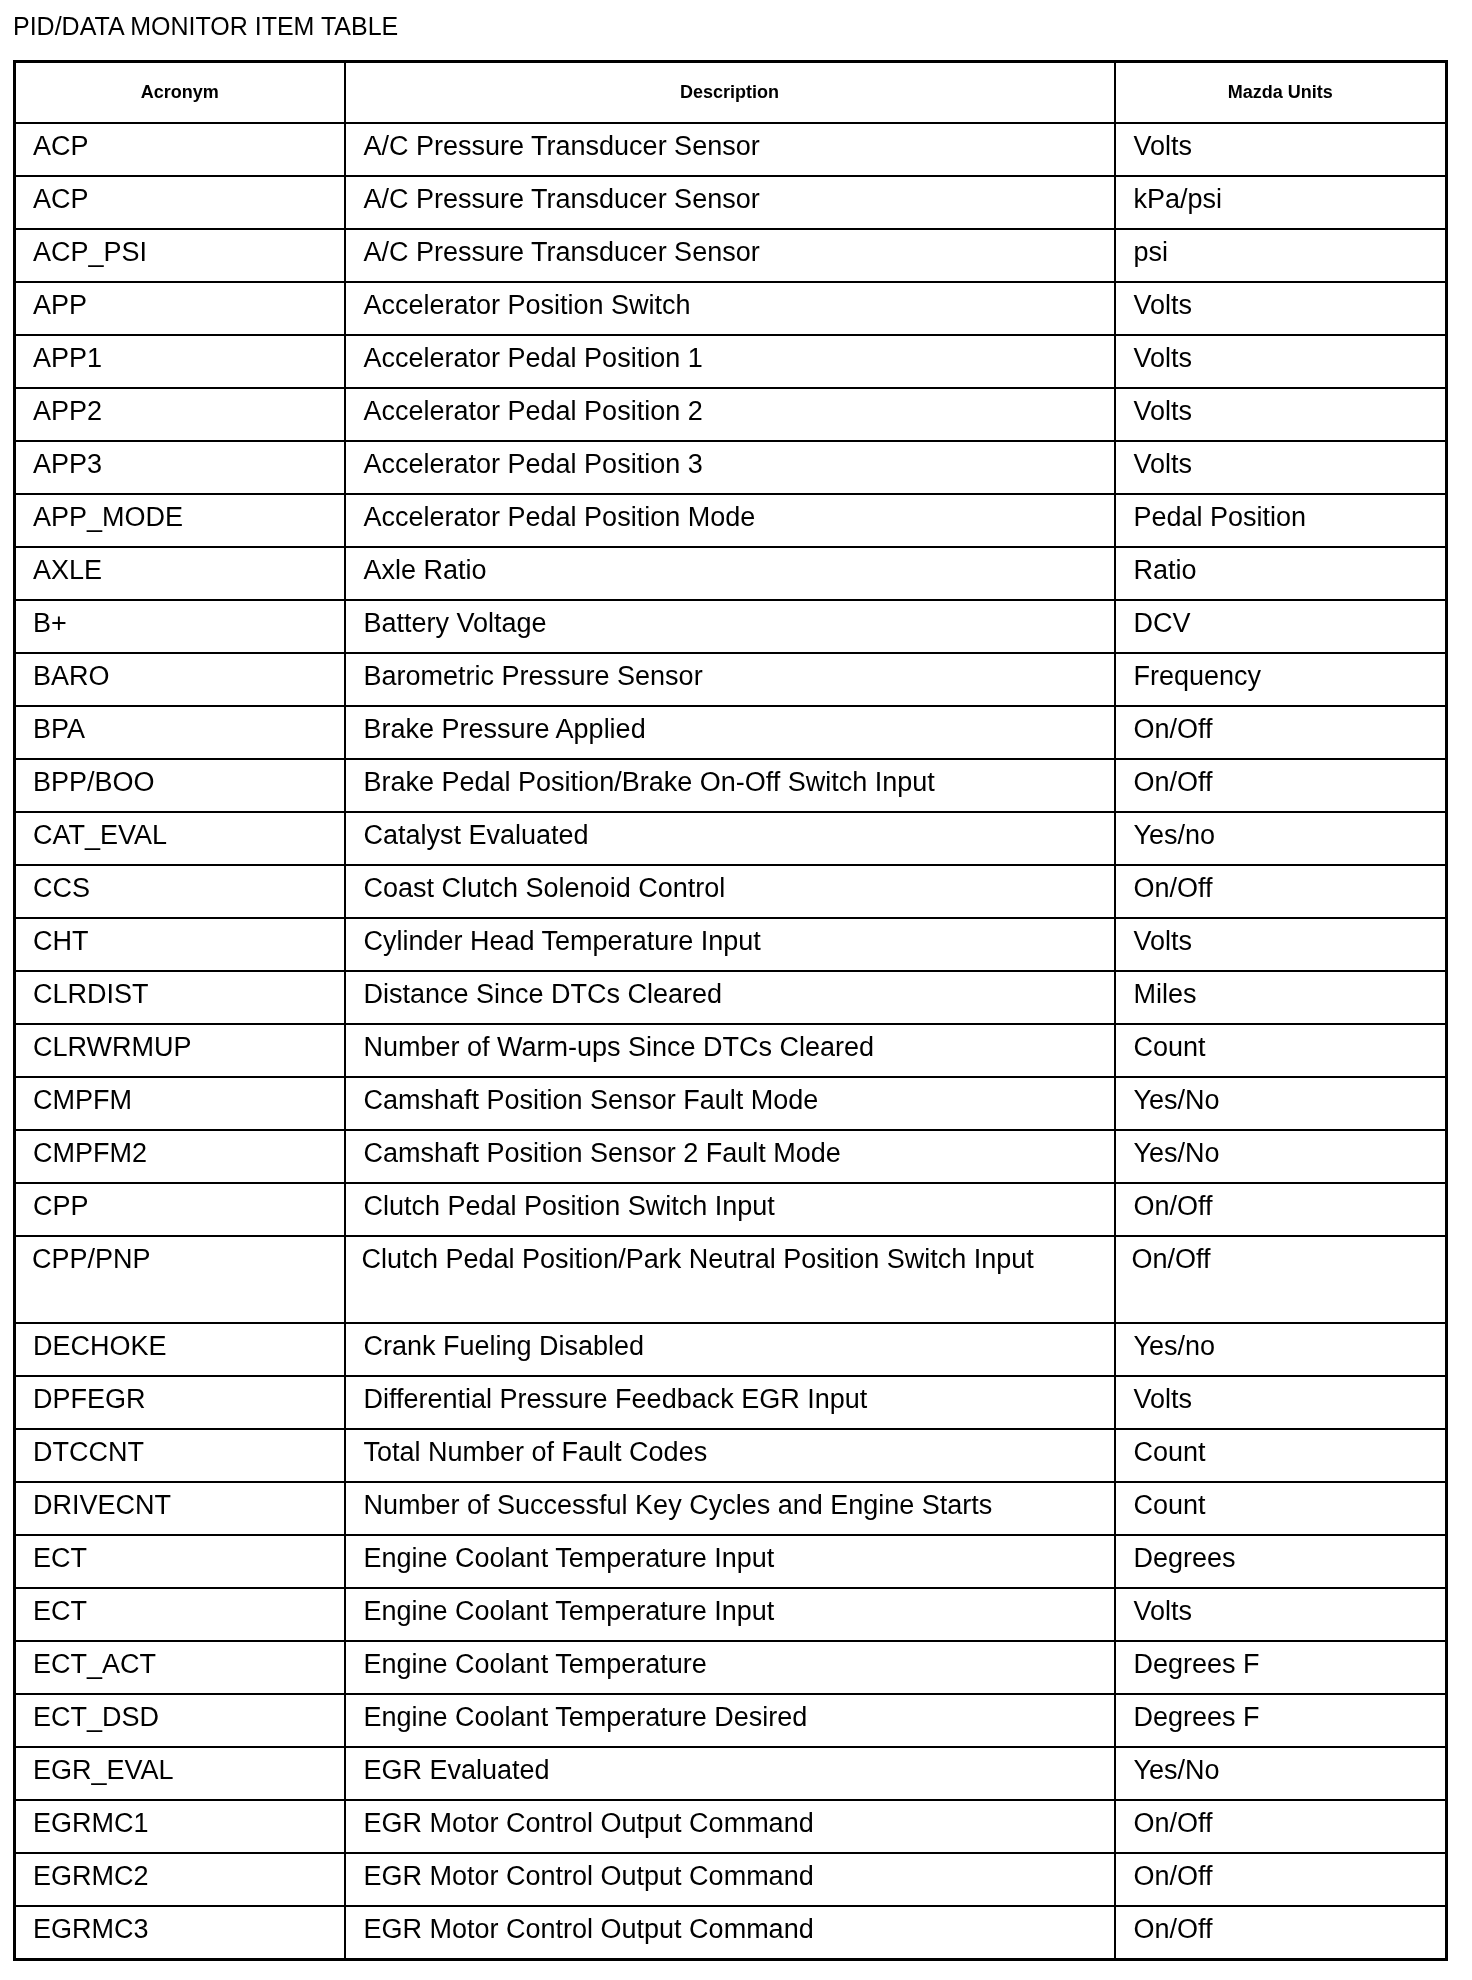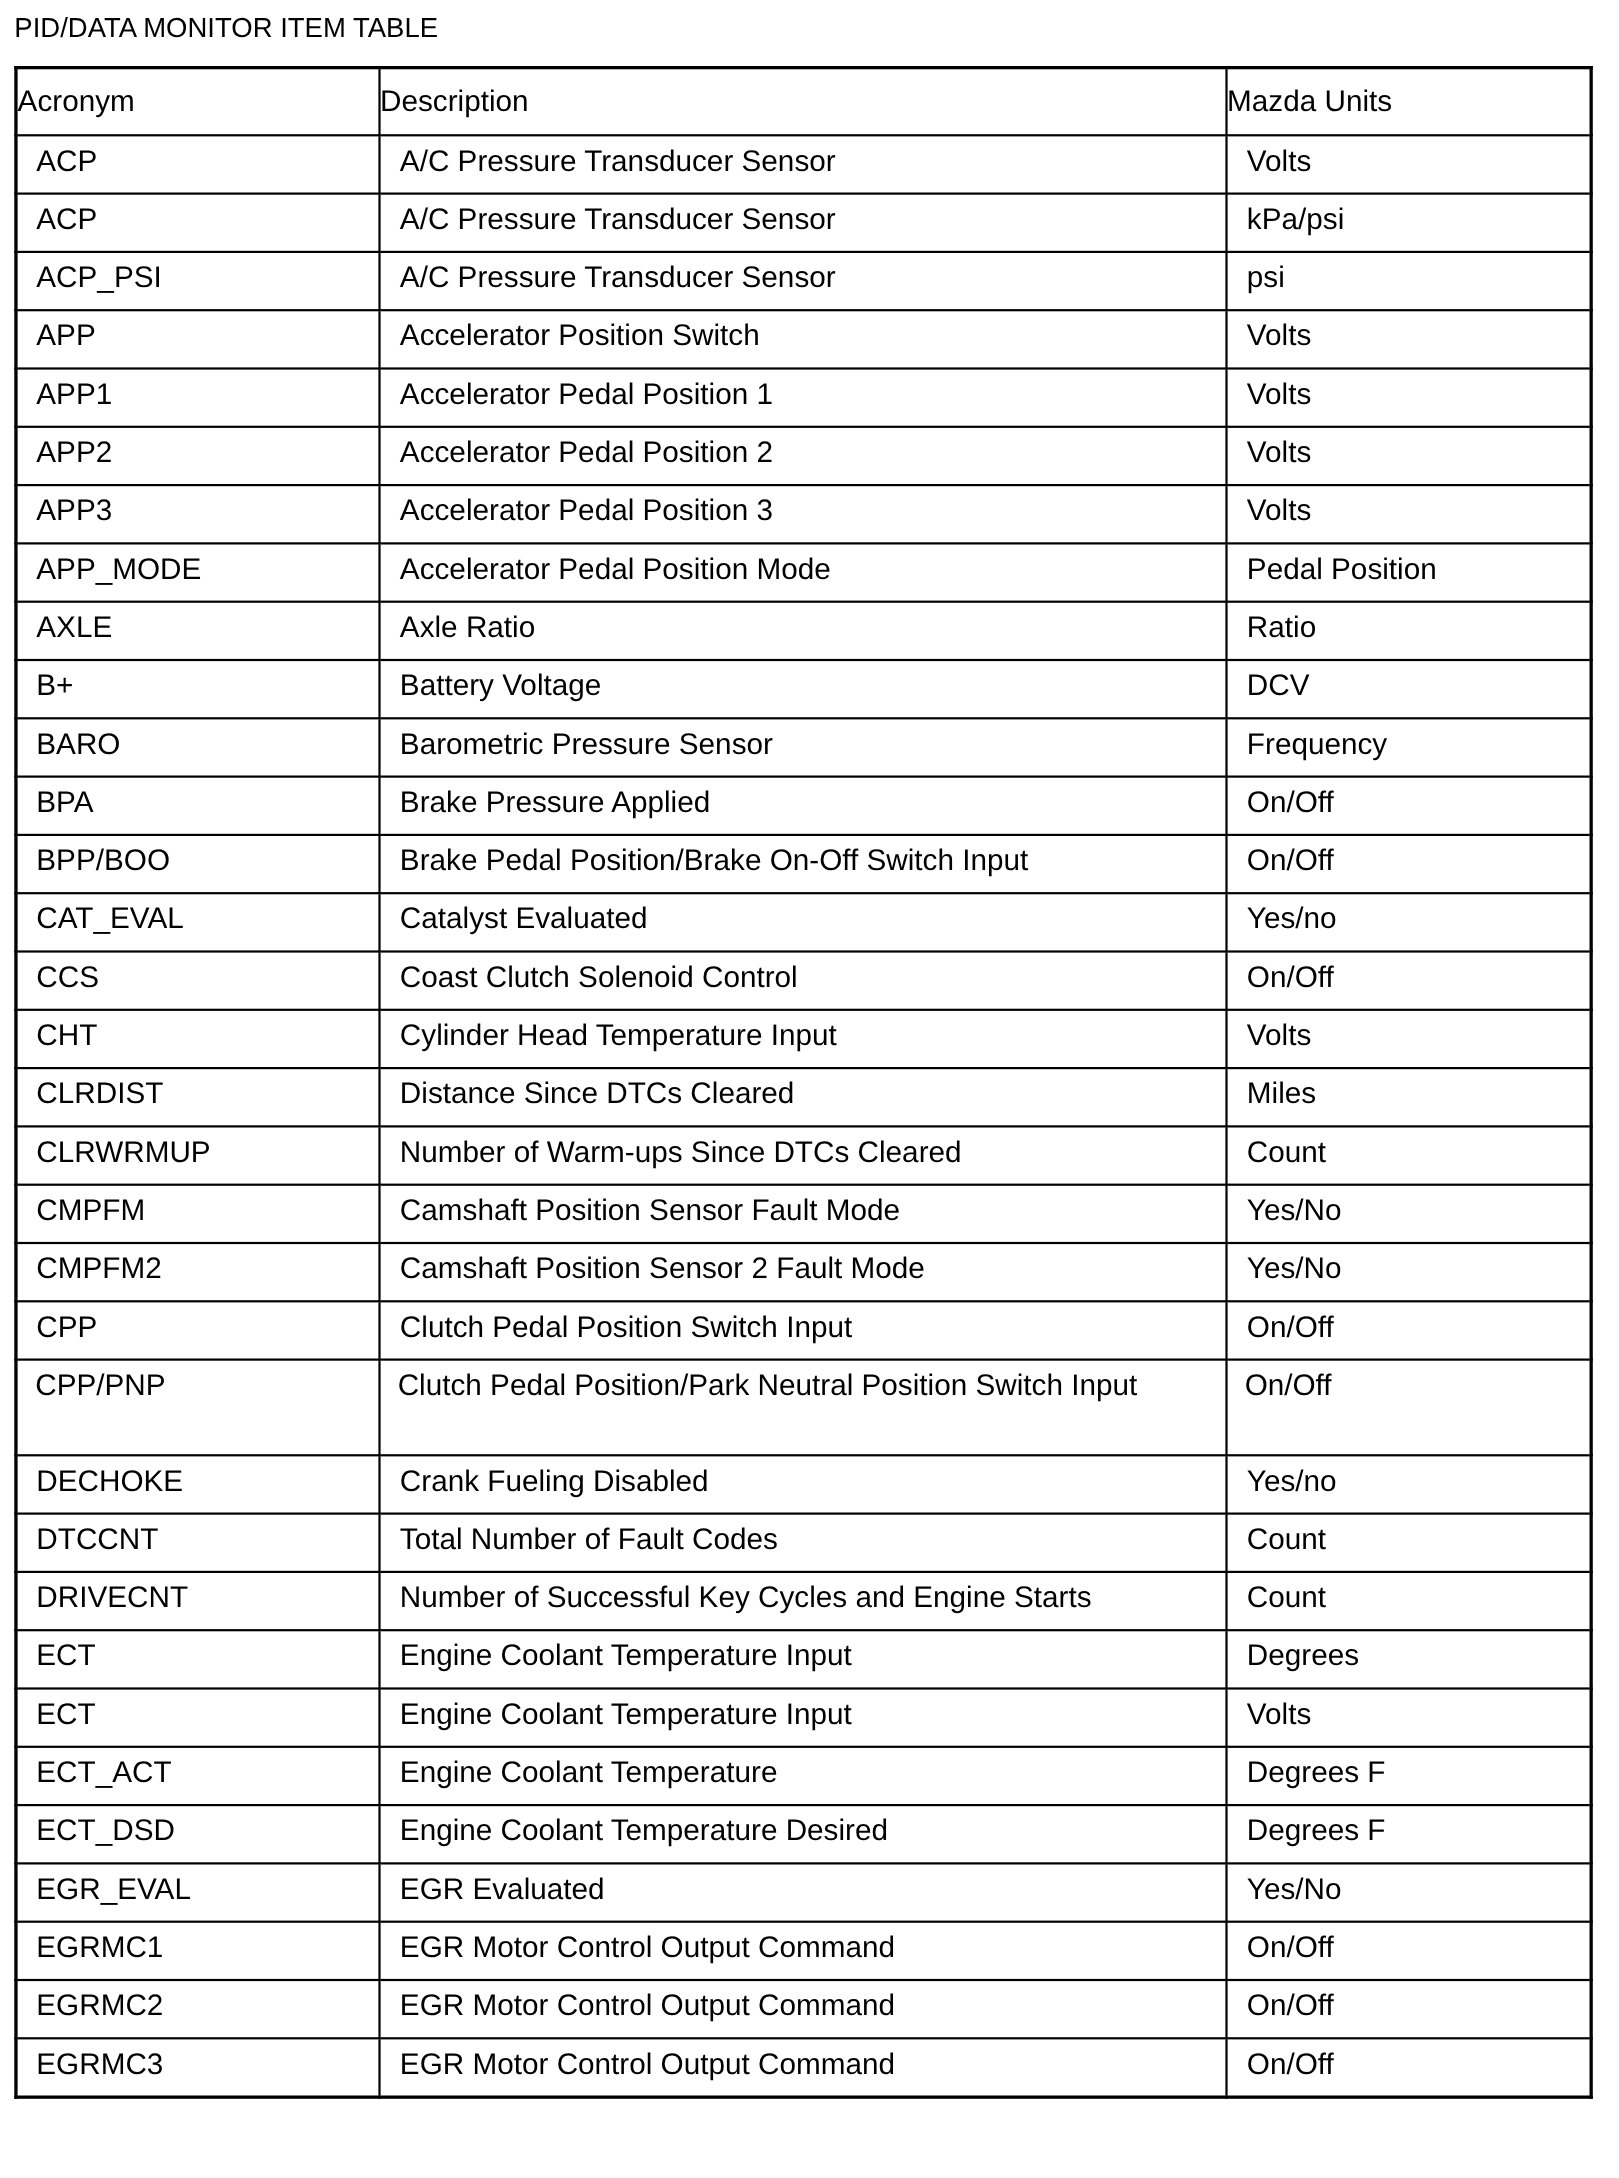--- a/index.html
+++ b/index.html
@@ -44,23 +44,24 @@
       border: 2.5px solid #000;
       padding: 0;
       vertical-align: top;
       font-family: "Liberation Sans", sans-serif;
       font-size: 27px;
       line-height: 35px;
       text-align: left;
     }
     .pid-table th {
       height: 59px;
-      font-weight: normal;
+      font-weight: bold;
+      text-align: center;
       vertical-align: middle;
-      font-size: 27px;
+      font-size: 18px;
     }
     .pid-table td {
       height: 46px;
       padding-top: 5px;
       padding-bottom: 0;
     }
     .pid-table td.acr { padding-left: 17px; }
     .pid-table td.desc { padding-left: 18px; padding-right: 28px; }
     .pid-table td.unit { padding-left: 18px; }
     .pid-table tr.multi td { height: 80px; padding-left: 16px; }
@@ -193,20 +194,25 @@
         <td class="acr">CPP/PNP</td>
         <td class="desc">Clutch Pedal Position/Park Neutral Position Switch Input</td>
         <td class="unit">On/Off</td>
       </tr>
       <tr>
         <td class="acr">DECHOKE</td>
         <td class="desc">Crank Fueling Disabled</td>
         <td class="unit">Yes/no</td>
       </tr>
       <tr>
+        <td class="acr">DPFEGR</td>
+        <td class="desc">Differential Pressure Feedback EGR Input</td>
+        <td class="unit">Volts</td>
+      </tr>
+      <tr>
         <td class="acr">DTCCNT</td>
         <td class="desc">Total Number of Fault Codes</td>
         <td class="unit">Count</td>
       </tr>
       <tr>
         <td class="acr">DRIVECNT</td>
         <td class="desc">Number of Successful Key Cycles and Engine Starts</td>
         <td class="unit">Count</td>
       </tr>
       <tr>

